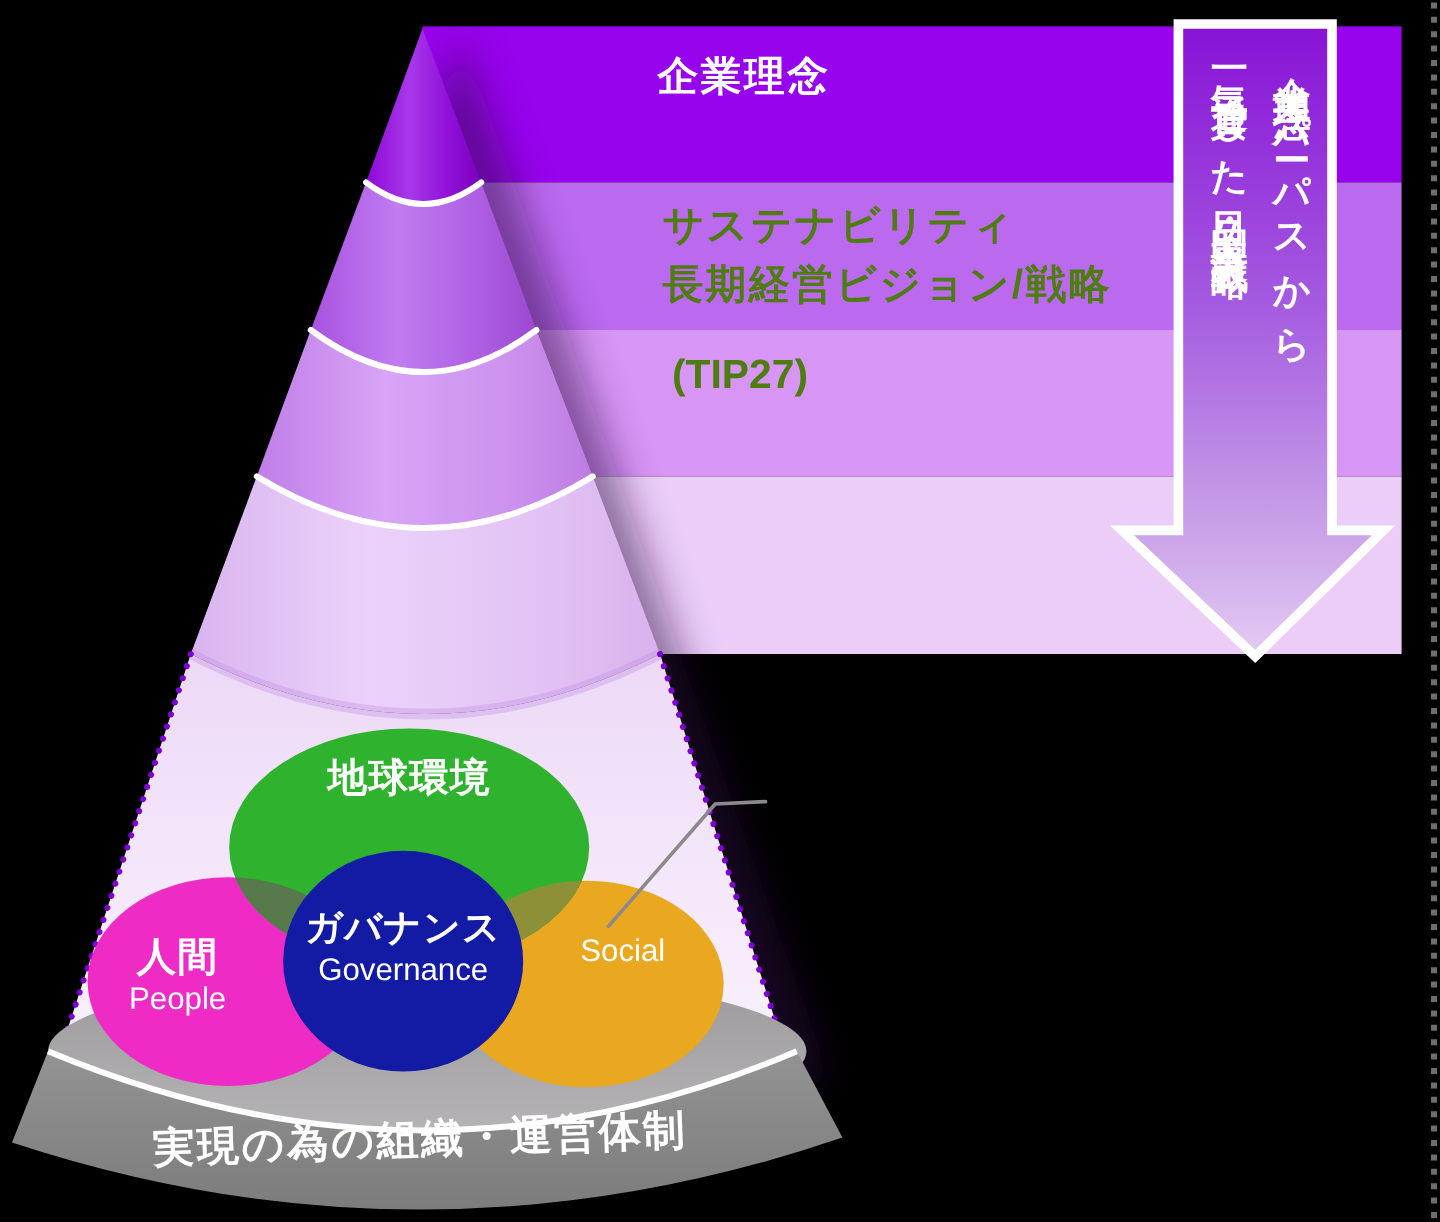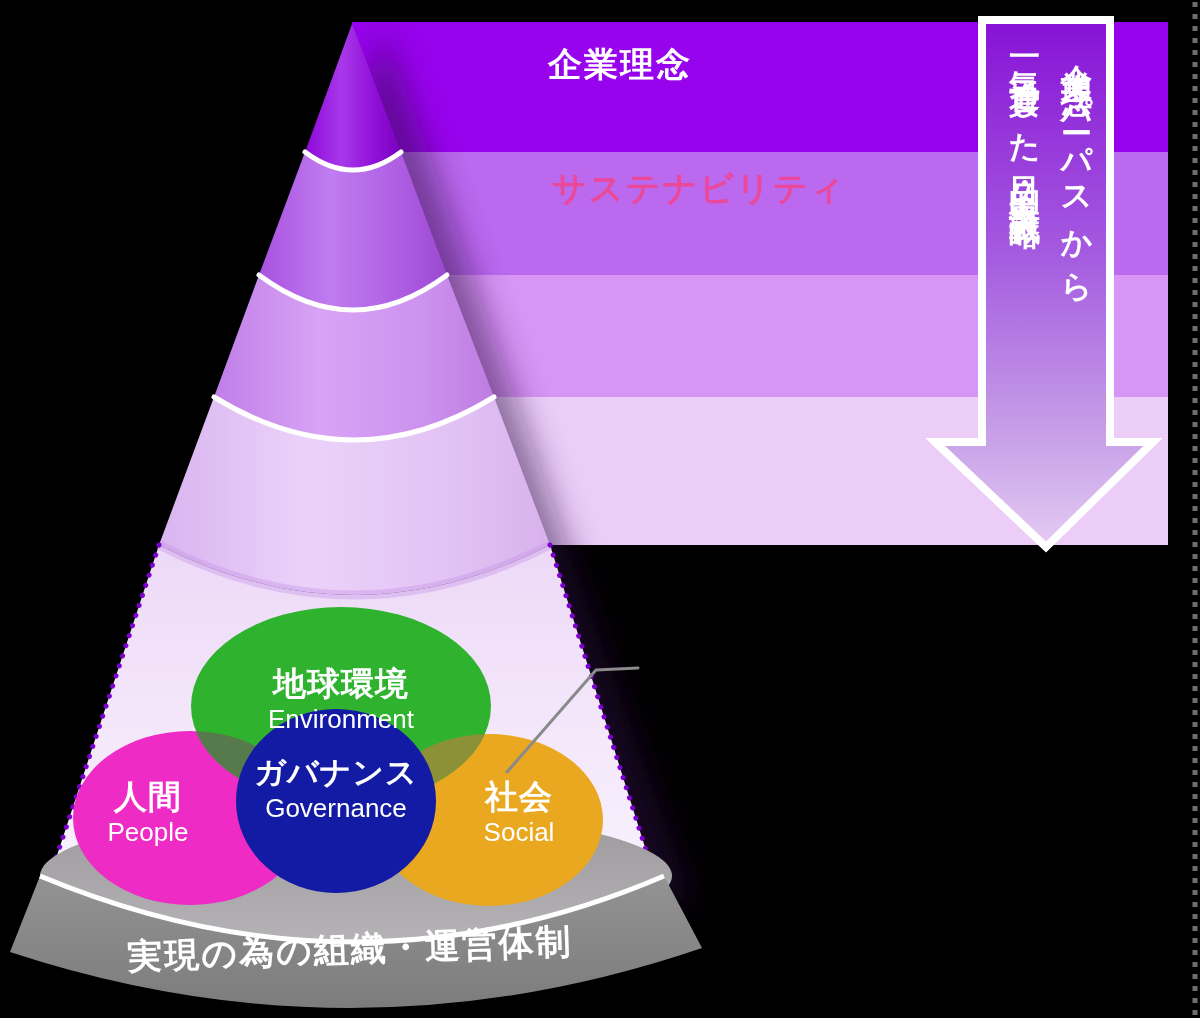--- a/index.html
+++ b/index.html
@@ -10,39 +10,39 @@
   
   .band{position:absolute;}
   .band1{left:352px;top:22px;width:816px;height:130px;background:#9803EE;}
   .band2{left:398px;top:152px;width:770px;height:123px;background:#BB69EF;}
   .band3{left:444px;top:275px;width:724px;height:122px;background:#D795F5;}
   .band4{left:489px;top:397px;width:679px;height:148px;background:#EBCDF8;}
   
   svg.art{position:absolute;left:0;top:0;}
   
   .labels{position:absolute;left:0;top:0;width:1200px;height:1018px;pointer-events:none;}
-  .bandlabel{position:absolute;font-weight:600;font-size:34px;line-height:49px;letter-spacing:2px;color:#ec4899;white-space:nowrap;}
+  .bandlabel{position:absolute;font-weight:600;font-size:34px;line-height:49px;letter-spacing:2px;color:#4d7c0f;white-space:nowrap;}
   .bandlabel.l1{left:548px;top:40px;color:#FFFFFF;}
   .bandlabel.l2{left:552px;top:164px;}
   .bandlabel.l3{left:560px;top:288px;}
   .bandlabel.l4{left:566px;top:416px;}
   .bandlabel span{display:block;}
   .bandlabel .latin{font-weight:700;letter-spacing:0;}
   
   .arrowtext{
     position:absolute;left:994px;top:40px;height:520px;width:108px;
     writing-mode:vertical-rl;font-size:31px;line-height:52px;letter-spacing:7px;
     font-weight:600;color:#FFFFFF;white-space:nowrap;
   }
   .arrowtext span{display:block;}
   
   .circlelabel{position:absolute;text-align:center;color:#FFFFFF;white-space:nowrap;}
   .circlelabel .jp{display:block;font-size:33px;font-weight:600;line-height:40px;letter-spacing:1px;}
   .circlelabel .en{display:block;font-size:26px;font-weight:400;line-height:31px;}
-  .cl-env{left:216px;top:628px;width:250px;margin-top:36px;}
+  .cl-env{left:216px;top:628px;width:250px;}
   .cl-people{left:73px;top:777px;width:150px;}
   .cl-gov{left:236px;top:753px;width:200px;}
   .cl-gov .jp{font-size:31px;}
   .cl-social{left:444px;top:777px;width:150px;}
   
   .baselabel{
     position:absolute;left:110px;top:926px;width:480px;text-align:center;
     font-size:35px;font-weight:600;letter-spacing:2px;color:#FFFFFF;
     transform:rotate(-2deg);white-space:nowrap;
   }
@@ -148,41 +148,41 @@
     <line x1="1195" y1="2" x2="1195" y2="1016" stroke="#6E6E6E" stroke-width="5" stroke-dasharray="5 7"></line>
   </svg>
 
   <div class="labels">
 
     <div class="bandlabel l1">
       <span>企業理念</span>
     </div>
     <div class="bandlabel l2">
       <span>サステナビリティ</span>
+      <span>長期経営ビジョン/戦略</span>
     </div>
     <div class="bandlabel l3">
+      <span class="latin">(TIP27)</span>
     </div>
 
     <div class="arrowtext">
       <span>企業理念・パーパスから</span>
       <span>一気通貫した目的・事業戦略</span>
     </div>
 
     <div class="circlelabel cl-env">
       <span class="jp">地球環境</span>
-      <span class="en">Environment</span>
     </div>
     <div class="circlelabel cl-gov">
       <span class="jp">ガバナンス</span>
       <span class="en">Governance</span>
     </div>
     <div class="circlelabel cl-people">
       <span class="jp">人間</span>
       <span class="en">People</span>
     </div>
     <div class="circlelabel cl-social">
-      <span class="jp">社会</span>
       <span class="en">Social</span>
     </div>
 
     <div class="baselabel">実現の為の組織・運営体制</div>
   </div>
 </div>
 
 </body></html>

